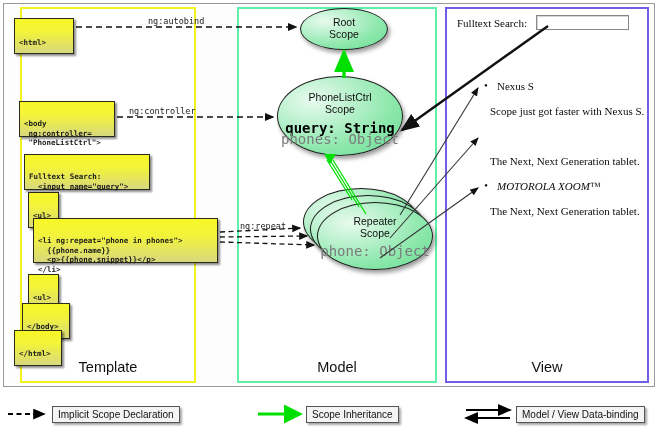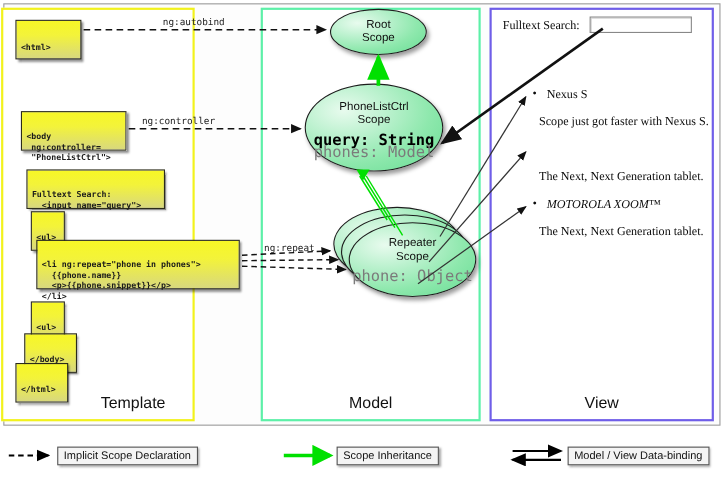--- a/index.html
+++ b/index.html
@@ -8,21 +8,21 @@
 
   #root{position:absolute;left:0;top:0;width:660px;height:435px;}
 
   
   .outer-frame{position:absolute;left:3px;top:3px;width:652px;height:384px;
      border:1px solid #9a9a9a;background:#fdfdfd;box-sizing:border-box;}
 
   
   .panel{position:absolute;top:7px;height:376px;box-sizing:border-box;
          background:#ffffff;}
-  .panel-template{left:1px;width:176px;border:2px solid #f2f21c;padding-left:32px;}
+  .panel-template{left:20px;width:176px;border:2px solid #f2f21c;}
   .panel-model{left:237px;width:200px;border:2px solid #5df0a8;}
   .panel-view{left:445px;width:204px;border:2px solid #6f5ee8;}
 
   .panel-label{position:absolute;bottom:6px;width:100%;text-align:center;
      font-size:14.5px;color:#111;font-family:"Liberation Sans",sans-serif;}
 
   
   .ybox{position:absolute;box-sizing:border-box;
      border:1px solid #2b2b1a;
      background:linear-gradient(180deg,#f7f726 0%,#f3f33a 38%,#d8d87e 100%);
@@ -112,21 +112,21 @@
     <div class="ell-txt" style="top:19px;">Scope</div>
   </div>
 
   <div class="ell" style="left:277px;top:76px;width:126px;height:80px;">
     <div class="ell-txt" style="top:14px;">PhoneListCtrl</div>
     <div class="ell-txt" style="top:26px;">Scope</div>
     <div class="mono-line" style="top:46px;">
       <b>query: String</b>
     </div>
     <div class="mono-line" style="top:57px;">
-      <span class="dim">phones: Model</span>
+      <span class="dim">phones: Object</span>
     </div>
   </div>
 
   <div class="ell" style="left:303px;top:188px;width:116px;height:68px;"></div>
   <div class="ell" style="left:310px;top:195px;width:116px;height:68px;"></div>
   <div class="ell" style="left:317px;top:202px;width:116px;height:68px;">
     <div class="ell-txt" style="top:12px;">Repeater</div>
     <div class="ell-txt" style="top:24px;">Scope</div>
     <div class="mono-line" style="top:43px;">
       <span class="dim">phone: Object</span>

